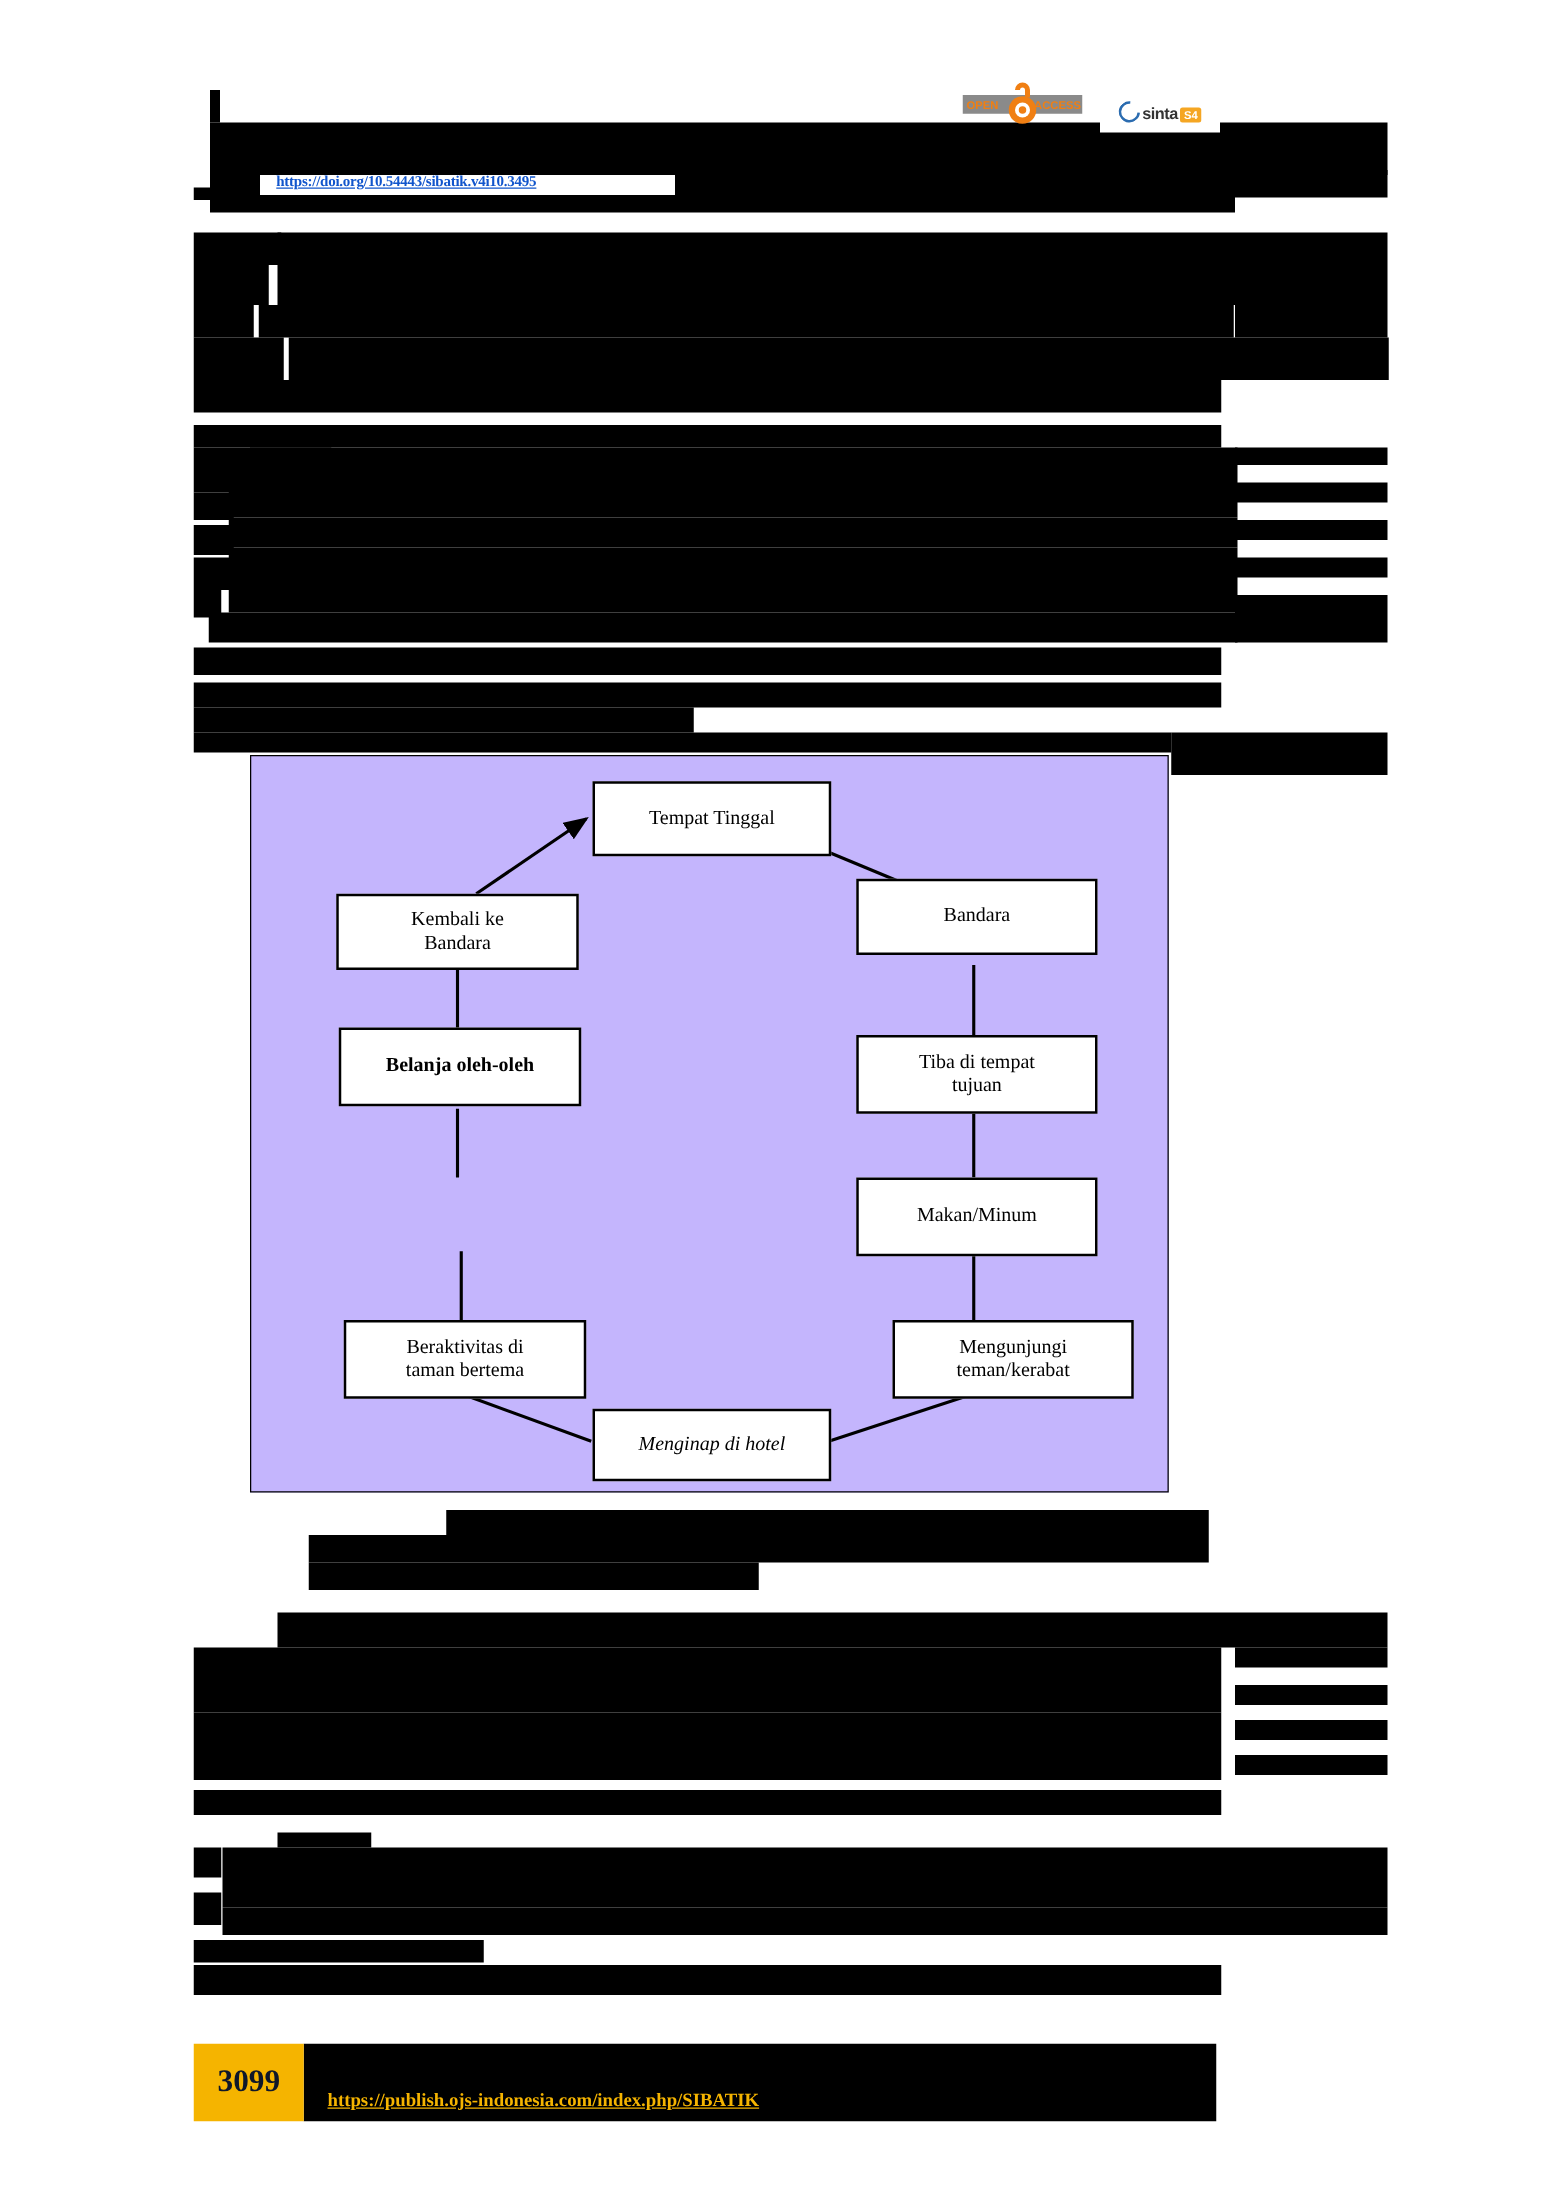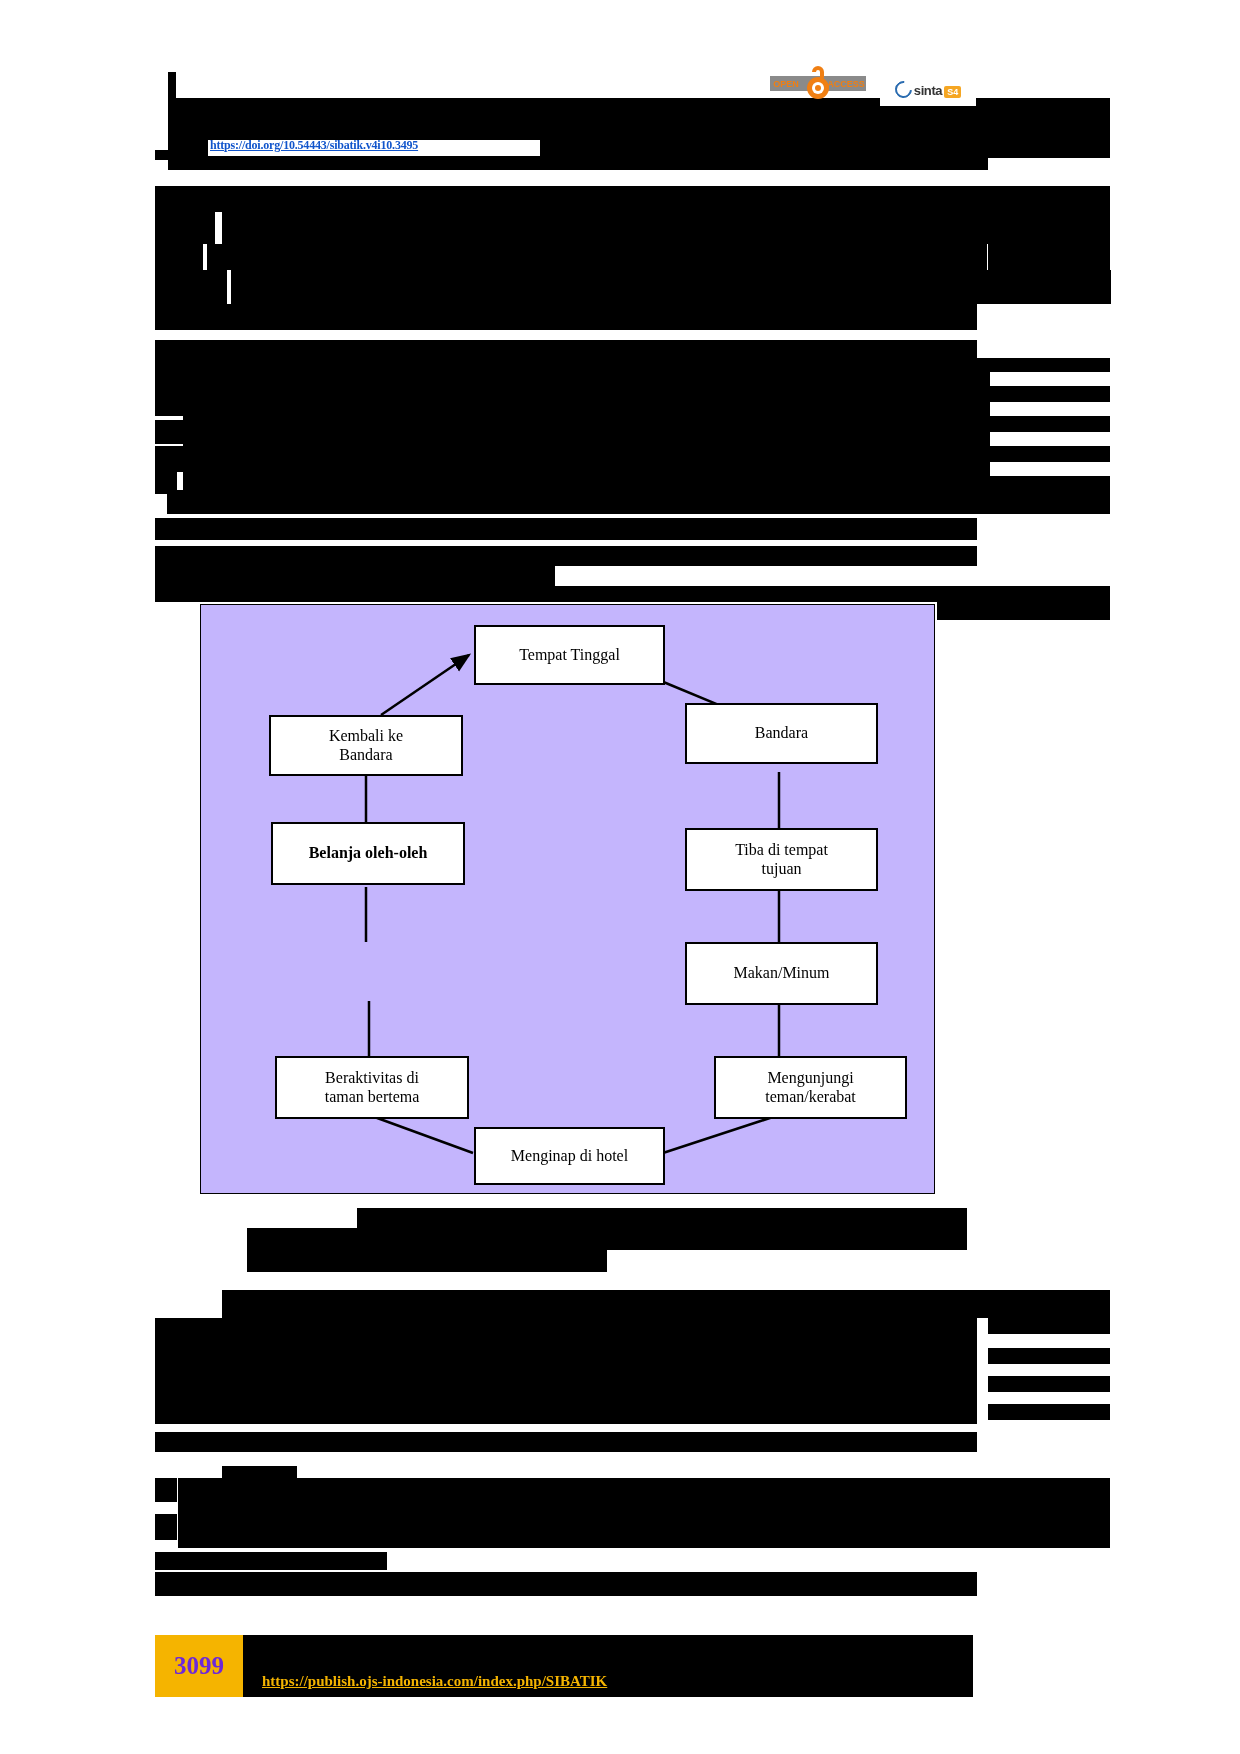--- a/index.html
+++ b/index.html
@@ -18,34 +18,34 @@
   .sinta-badge{position:absolute;left:880px;top:72px;width:96px;height:34px;
     background:#fff;display:flex;align-items:center;justify-content:center;}
   .sinta-inner{display:flex;align-items:flex-end;gap:2px;font-family:"Liberation Sans",sans-serif;}
   .sinta-c{width:13px;height:13px;border:2.5px solid #2b6cb0;border-radius:50%;
     border-right-color:transparent;display:inline-block;transform:rotate(-40deg);}
   .sinta-word{font-size:13px;font-weight:bold;color:#333;letter-spacing:-.4px;}
   .sinta-tag{background:#f5a623;color:#fff;font-size:9px;font-weight:bold;
     padding:1px 3px;border-radius:2px;}
 
   
-  .doi-link{position:absolute;left:210px;top:138px;font-size:12px;font-weight:bold;
+  .doi-link{position:absolute;left:221px;top:138px;font-size:12px;font-weight:bold;
     color:#1155cc;text-decoration:underline;font-family:"Liberation Serif",serif;
     letter-spacing:-.2px;white-space:nowrap;}
 
   
   .figure-box{position:absolute;left:200px;top:604px;width:733px;height:588px;
     border:1.5px solid #000;background:#c4b5fd;}
   .node{position:absolute;border:2px solid #000;background:#fff;
     display:flex;align-items:center;justify-content:center;text-align:center;
     font-family:"Liberation Serif", serif;font-size:16px;line-height:1.15;color:#000;}
   svg.connectors{position:absolute;left:0;top:0;width:733px;height:588px;overflow:visible;}
   .page-badge{position:absolute;left:155px;top:1635px;width:88px;height:62px;
     background:#f5b400;display:flex;align-items:center;justify-content:center;}
-  .page-badge span{font-family:"Liberation Serif",serif;font-weight:bold;font-size:25px;color:#6d28d9;}
+  .page-badge span{font-family:"Liberation Serif",serif;font-weight:bold;font-size:25px;color:#0f172a;}
   .footer-url{position:absolute;left:262px;top:1673px;font-family:"Liberation Serif",serif;
     font-weight:bold;font-size:15px;color:#f5b400;text-decoration:underline;white-space:nowrap;
     background:#000;}
 </style>
 </head>
 <body>
 
 <div class="page">
 
   <div class="rb" style="left:168px;top:72px;width:8px;height:26px;"></div>
@@ -172,21 +172,21 @@
     <div class="node" style="left:74px;top:451px;width:190px;height:59px;white-space:pre-line;">
       <span>Beraktivitas di
 taman bertema</span>
     </div>
 
     <div class="node" style="left:513px;top:451px;width:189px;height:59px;white-space:pre-line;">
       <span>Mengunjungi
 teman/kerabat</span>
     </div>
 
-    <div class="node" style="left:273px;top:522px;width:187px;height:54px;">
+    <div class="node" style="left:273px;top:522px;width:187px;height:54px;font-style:italic;">
       <span>Menginap di hotel</span>
     </div>
 
   </div>
 
   <div class="rb" style="left:357px;top:1208px;width:610px;height:20px;"></div>
   <div class="rb" style="left:247px;top:1228px;width:720px;height:22px;"></div>
   <div class="rb" style="left:247px;top:1250px;width:360px;height:22px;"></div>
 
   <div class="rb" style="left:222px;top:1290px;width:888px;height:28px;"></div>

